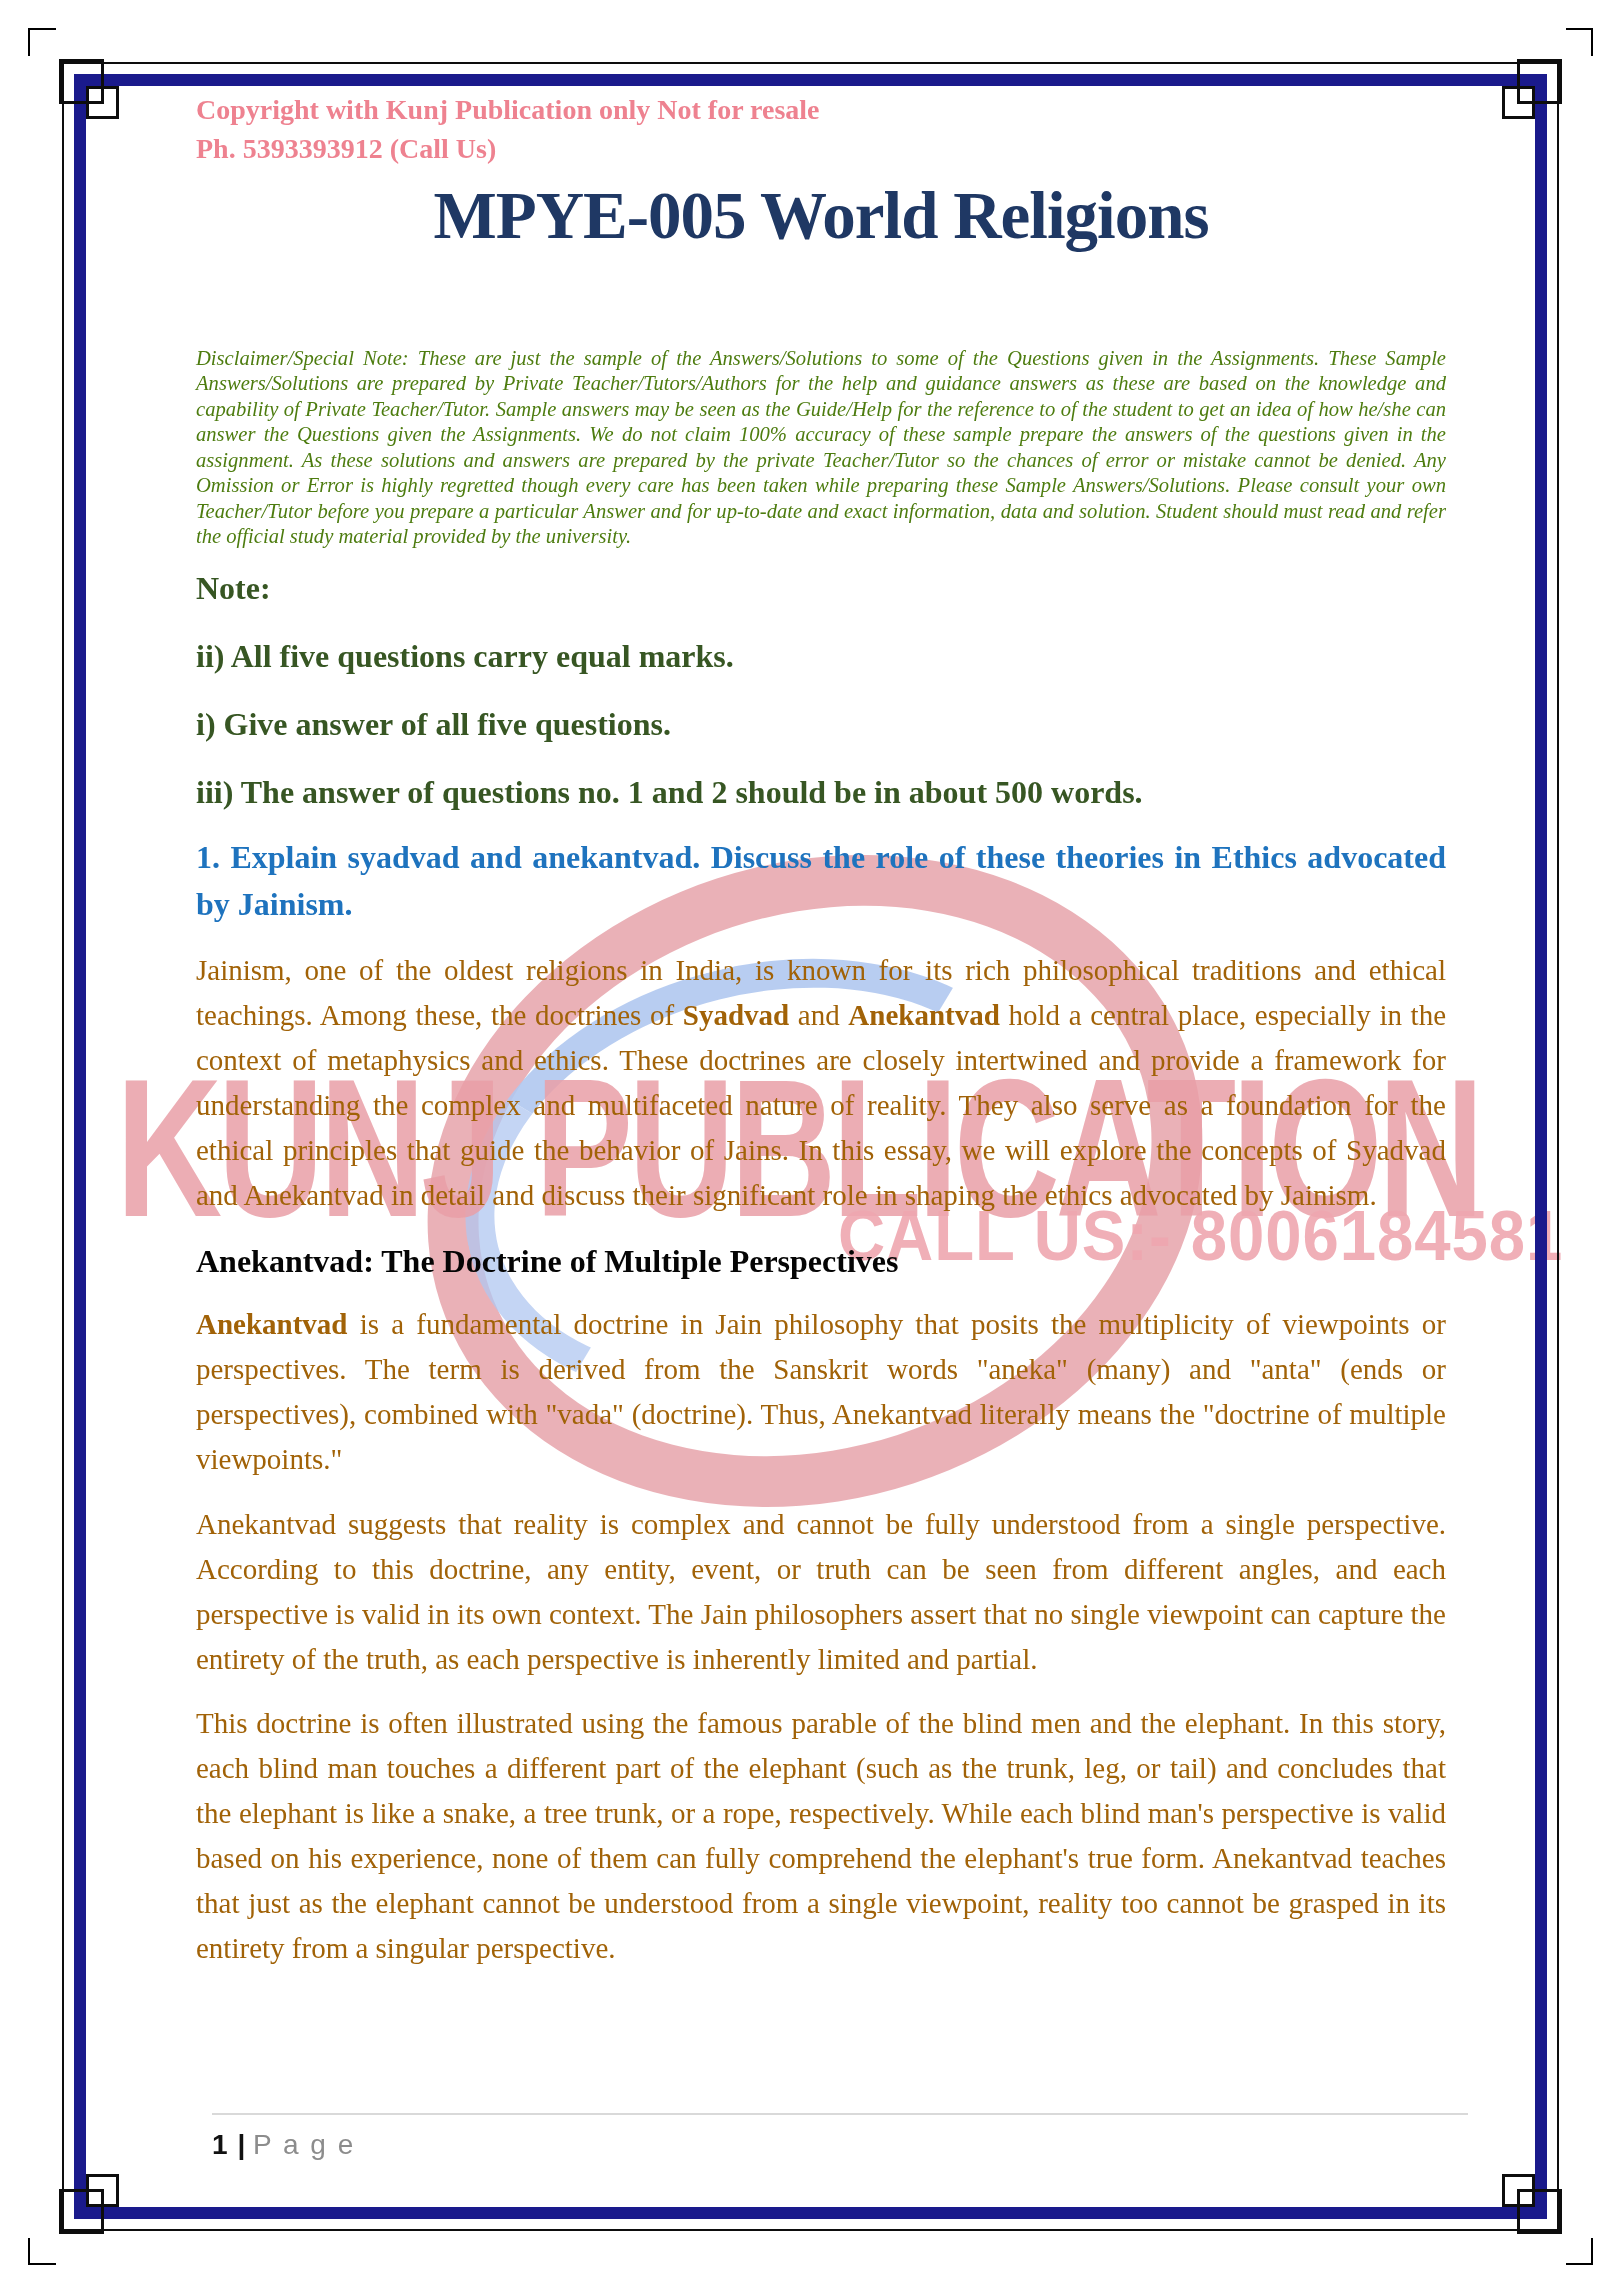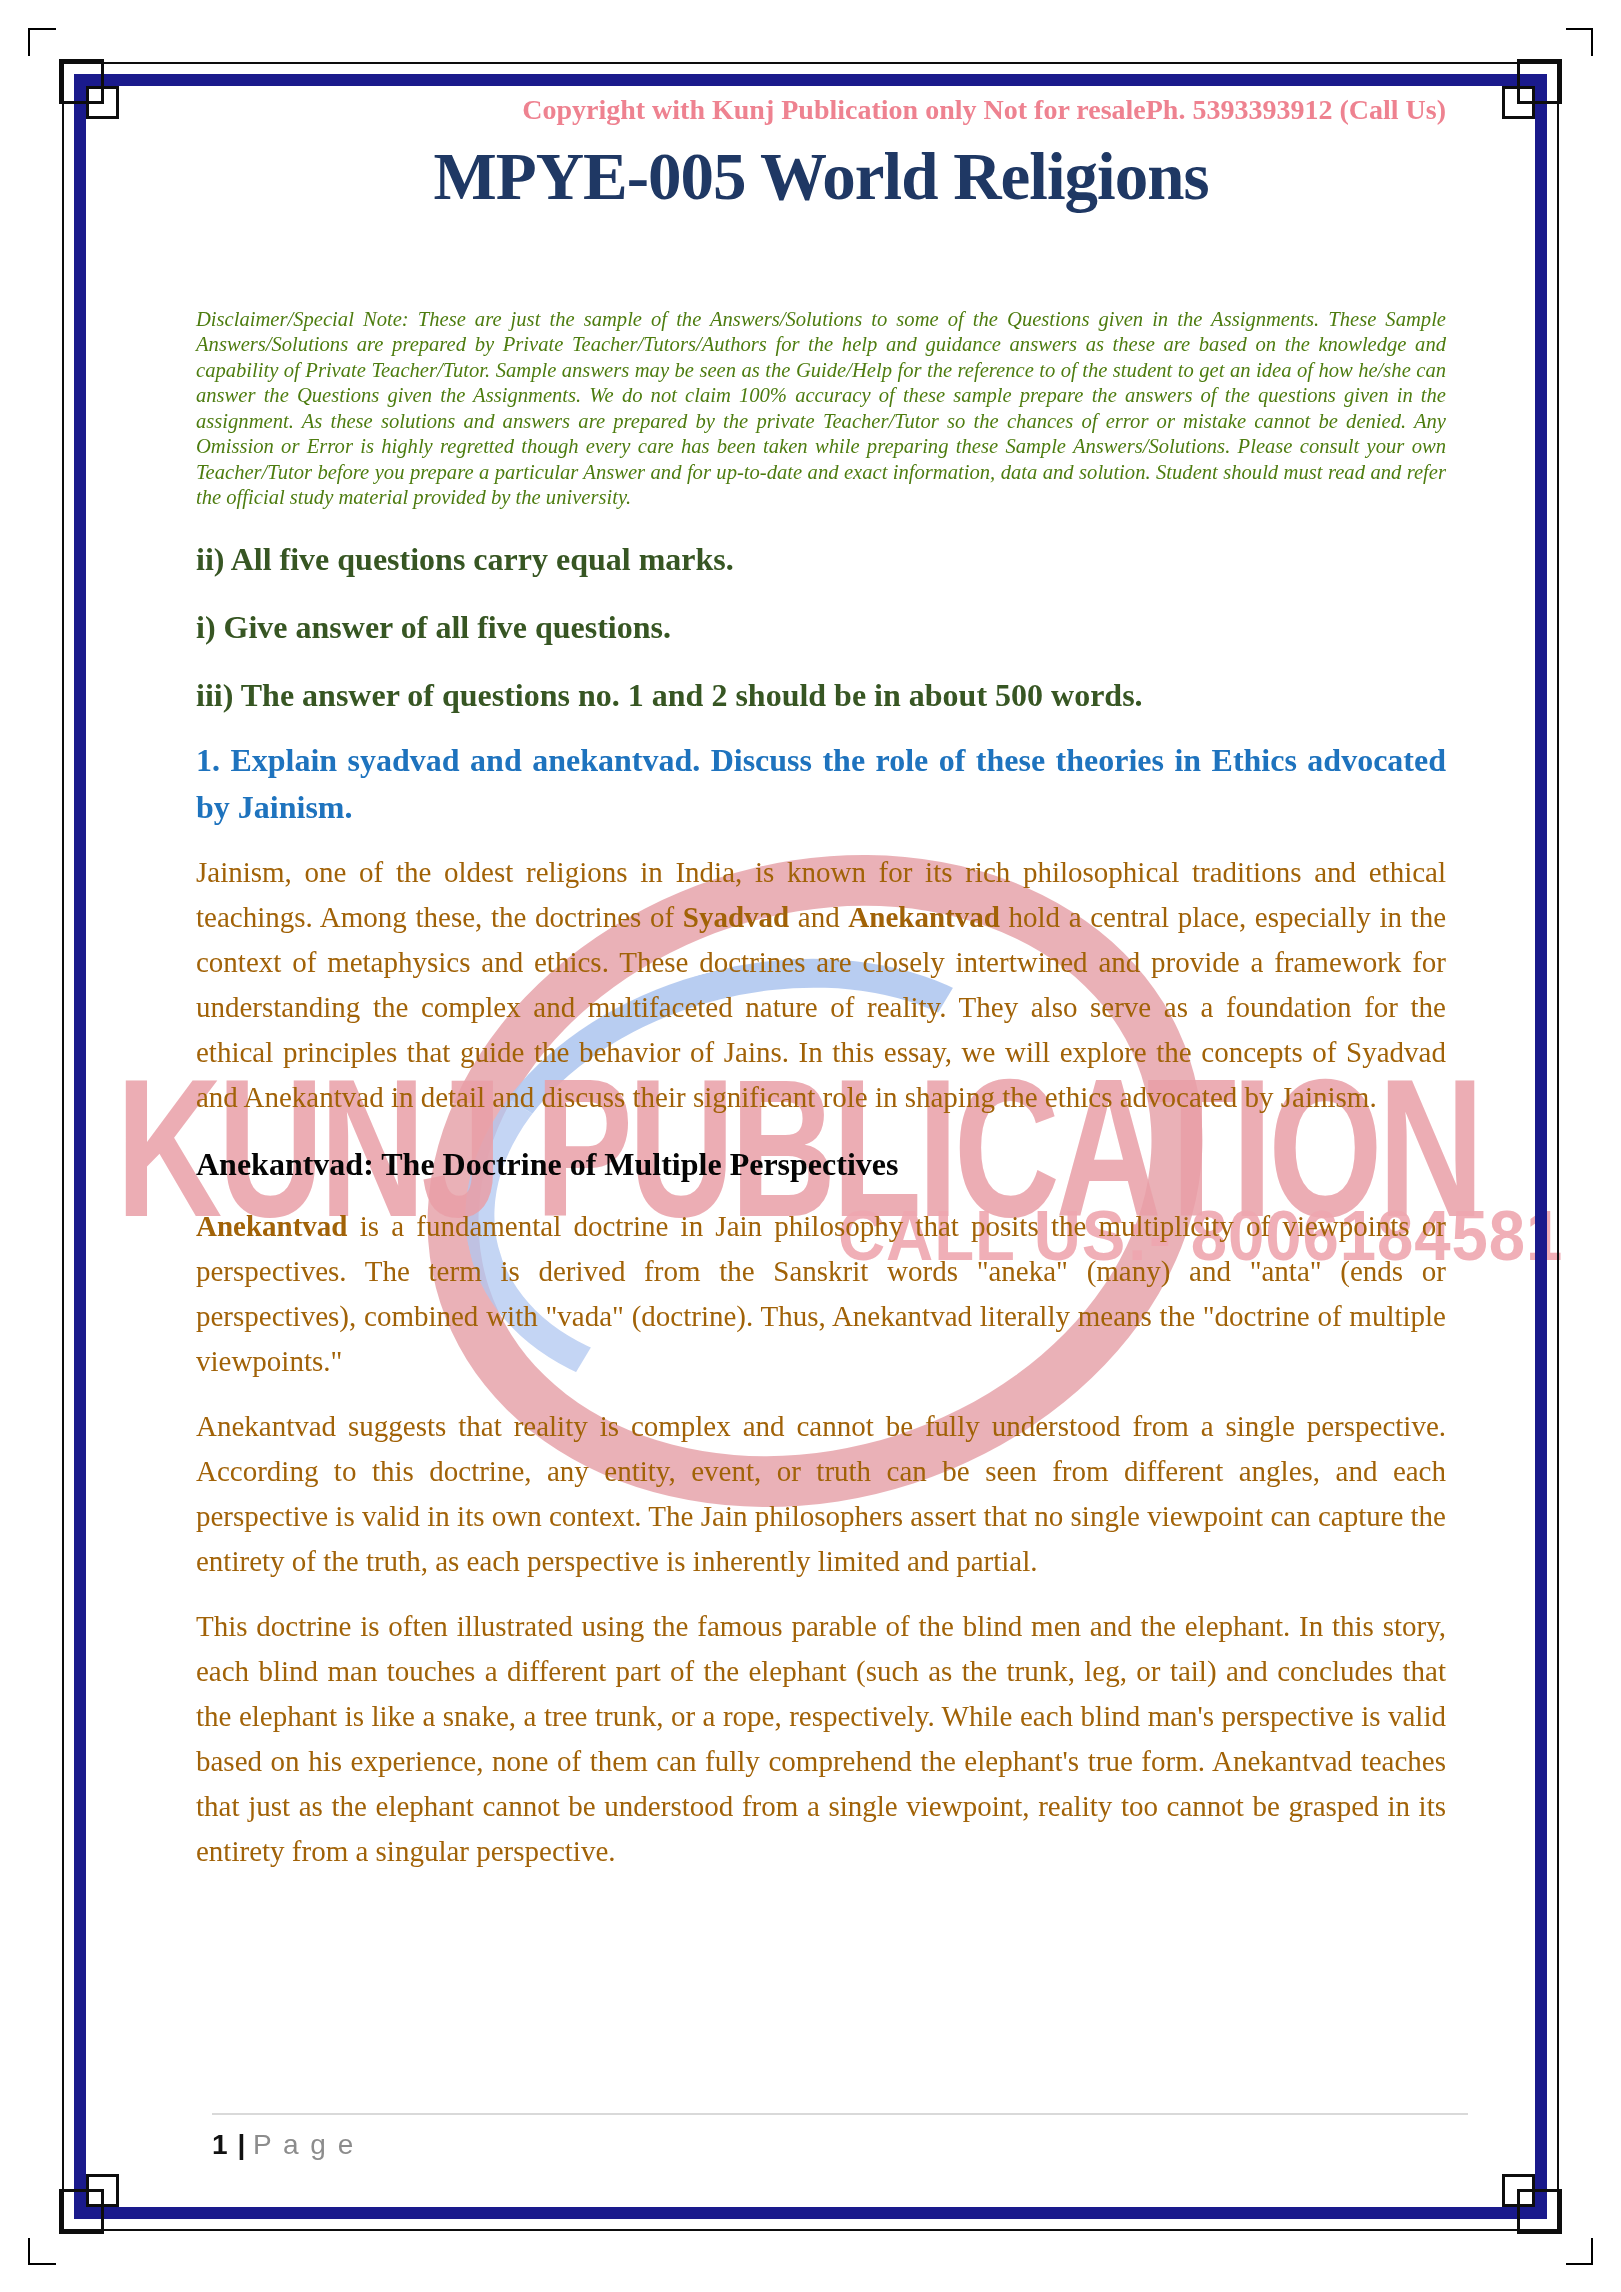--- a/index.html
+++ b/index.html
@@ -47,22 +47,22 @@
     left:838px;top:1198px;white-space:nowrap;
     font-family:"Liberation Sans", sans-serif;font-weight:bold;
     font-size:71px;line-height:76px;letter-spacing:1px;
     color:rgba(238,166,175,0.9);
     transform:scaleX(0.92);transform-origin:left center;
   }
 
   
   .content{position:absolute;left:196px;width:1250px;top:90px;z-index:5;}
   .header-row{
-    display:flex;justify-content:flex-end;align-items:baseline;
-    color:#ee8290;font-weight:bold;font-size:28px;line-height:39px;
+    display:flex;justify-content:space-between;align-items:baseline;
+    color:#ee8290;font-weight:bold;font-size:28px;line-height:39px;flex-direction:column;
   }
   .doc-title{
     margin:9.8px 0 0 0;text-align:center;color:#1f3864;
     font-size:67px;line-height:74px;font-weight:bold;letter-spacing:-1px;
   }
   .disclaimer{
     margin:94px 0 0 0;font-style:italic;font-size:20.6px;line-height:25.5px;
     text-align:justify;color:#4d7c0f;
   }
   .note-h{margin:19.6px 0 0 0;color:#375623;font-weight:bold;font-size:32px;line-height:39px;}
@@ -115,20 +115,21 @@
   <div class="content">
     <div class="header-row">
       <span>Copyright with Kunj Publication only Not for resale</span>
       <span>Ph. 5393393912 (Call Us)</span>
     </div>
 
     <h1 class="doc-title">MPYE-005 World Religions</h1>
 
     <p class="disclaimer">Disclaimer/Special Note: These are just the sample of the Answers/Solutions to some of the Questions given in the Assignments. These Sample Answers/Solutions are prepared by Private Teacher/Tutors/Authors for the help and guidance answers as these are based on the knowledge and capability of Private Teacher/Tutor. Sample answers may be seen as the Guide/Help for the reference to of the student to get an idea of how he/she can answer the Questions given the Assignments. We do not claim 100% accuracy of these sample prepare the answers of the questions given in the assignment. As these solutions and answers are prepared by the private Teacher/Tutor so the chances of error or mistake cannot be denied. Any Omission or Error is highly regretted though every care has been taken while preparing these Sample Answers/Solutions. Please consult your own Teacher/Tutor before you prepare a particular Answer and for up-to-date and exact information, data and solution. Student should must read and refer the official study material provided by the university.</p>
 
+    <p class="note-h">Note:</p>
     <p class="note-item">ii) All five questions carry equal marks.</p>
     <p class="note-item">i) Give answer of all five questions.</p>
     <p class="note-item">iii) The answer of questions no. 1 and 2 should be in about 500 words.</p>
 
     <p class="question">1. Explain syadvad and anekantvad. Discuss the role of these theories in Ethics advocated by Jainism.</p>
 
     <p class="body-para"><span>Jainism, one of the oldest religions in India, is known for its rich philosophical traditions and ethical teachings. Among these, the doctrines of </span><strong>Syadvad</strong><span> and </span><strong>Anekantvad</strong><span> hold a central place, especially in the context of metaphysics and ethics. These doctrines are closely intertwined and provide a framework for understanding the complex and multifaceted nature of reality. They also serve as a foundation for the ethical principles that guide the behavior of Jains. In this essay, we will explore the concepts of Syadvad and Anekantvad in detail and discuss their significant role in shaping the ethics advocated by Jainism.</span></p>
 
     <h2 class="section-h">Anekantvad: The Doctrine of Multiple Perspectives</h2>
 

